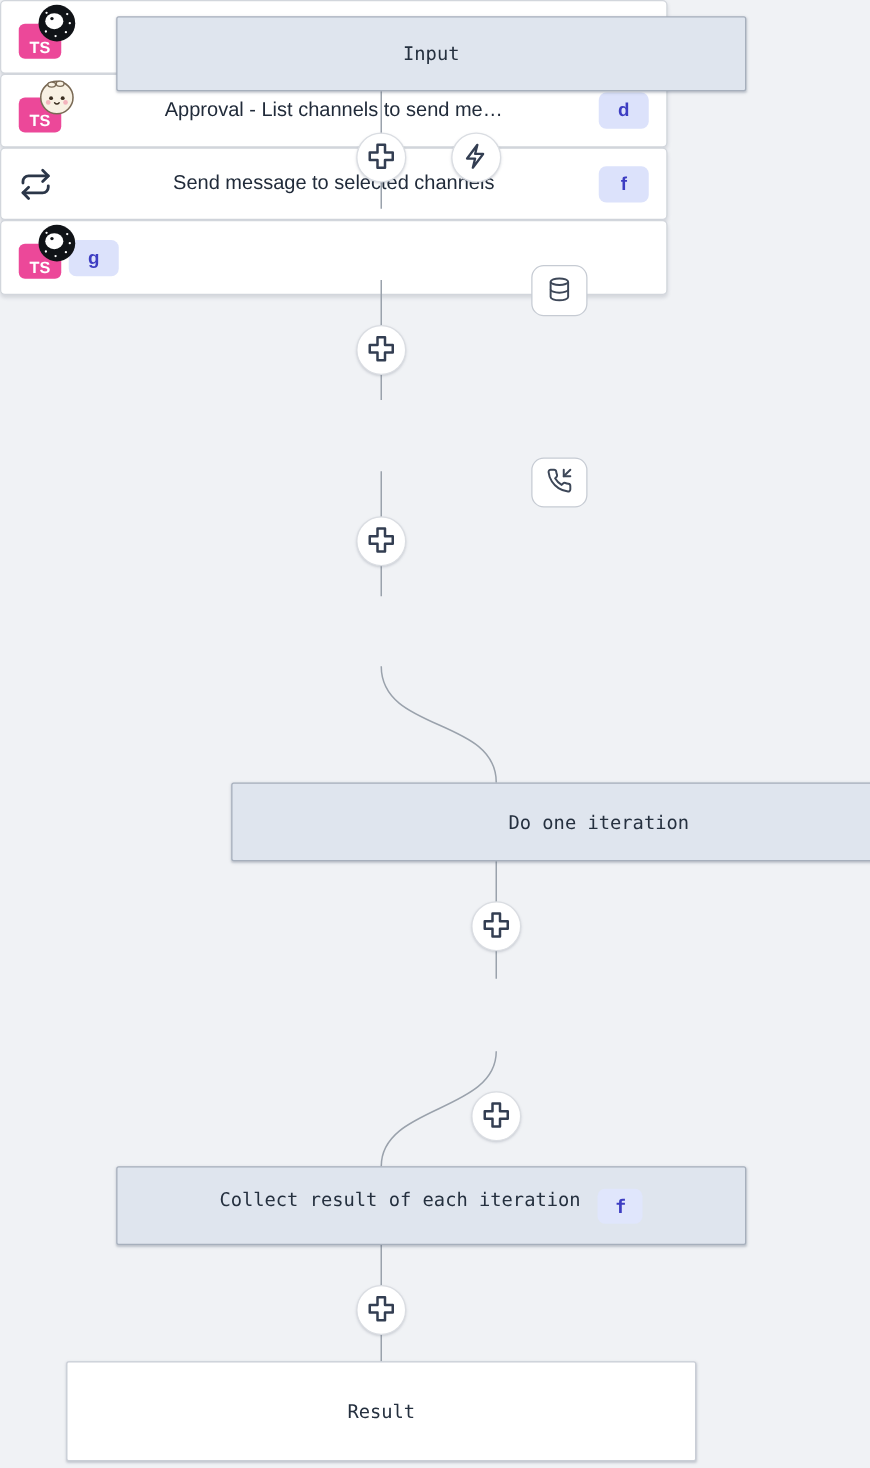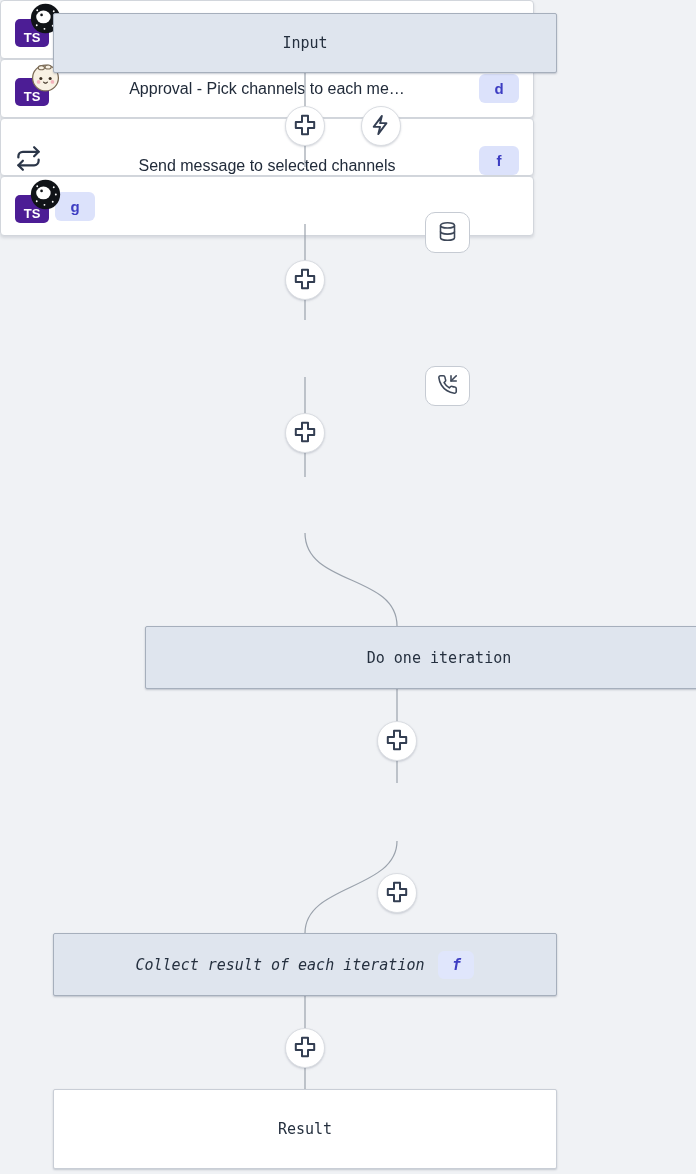--- a/index.html
+++ b/index.html
@@ -3,45 +3,45 @@
 <meta charset="utf-8">
 <style>
   html,body{margin:0;padding:0;background:#f0f2f5;}
   .canvas{position:relative;width:696px;height:1174px;background:#f0f2f5;overflow:hidden;
           font-family:"Liberation Sans",sans-serif;}
   svg.edges{position:absolute;left:0;top:0;z-index:0;}
   .box{position:absolute;box-sizing:border-box;display:flex;align-items:center;justify-content:center;}
   .vbox{background:#dfe5ee;border:1px solid #a6afbc;border-radius:2px;
         box-shadow:0 1px 2px rgba(90,100,120,.35);
         font-family:"DejaVu Sans Mono","Liberation Mono",monospace;
-        font-size:15px;color:#25303f;z-index:1;cursor:pointer;}
+        font-size:15px;color:#25303f;z-index:1;cursor:pointer;margin-left:40px;}
   .whitebox{background:#ffffff;border:1px solid #c9ced6;border-radius:2px;
         box-shadow:0 1px 2px rgba(90,100,120,.3);
         font-family:"DejaVu Sans Mono","Liberation Mono",monospace;
         font-size:15px;color:#25303f;z-index:1;cursor:pointer;}
   .node{background:#ffffff;border:1px solid #d2d6dc;border-radius:4px;
         box-shadow:0 2px 3px rgba(60,70,90,.15);z-index:1;cursor:pointer;
         display:flex;align-items:center;padding:0 14px;}
   .node .label{flex:1;text-align:center;font-size:16px;color:#212b3a;
         white-space:nowrap;overflow:hidden;}
   .badge{min-width:40px;height:29px;border-radius:6px;background:#dce2fb;color:#3d3dc2;
         font-weight:bold;font-size:15px;display:flex;align-items:center;justify-content:center;}
   .ts-wrap{position:relative;width:40px;height:34px;flex:0 0 auto;}
   .ts-sq{position:absolute;left:0;bottom:0;width:34px;height:28px;border-radius:5px;
-        background:#4c1d95;color:#fff;font-weight:bold;font-size:13px;
+        background:#ec4899;color:#fff;font-weight:bold;font-size:13px;
         display:flex;align-items:flex-end;justify-content:center;padding-bottom:2px;box-sizing:border-box;}
   .lang-badge{position:absolute;right:-6px;top:-10px;width:31px;height:31px;}
   .circle-btn{position:absolute;width:40px;height:40px;border-radius:50%;background:#fff;
         border:1px solid #dadde2;box-shadow:0 1px 2px rgba(90,100,120,.25);
         display:flex;align-items:center;justify-content:center;z-index:2;cursor:pointer;padding:0;}
   .sq-btn{position:absolute;width:45px;height:41px;border-radius:10px;background:#fff;
         border:1.5px solid #c6cbd3;display:flex;align-items:center;justify-content:center;
         z-index:3;cursor:pointer;padding:0;}
   .iter-icon{flex:0 0 auto;width:40px;height:34px;display:flex;align-items:center;}
-  .collect-inner{display:flex;align-items:center;gap:14px;font-style:italic;}
+  .collect-inner{display:flex;gap:14px;}
   .collect-inner .badge{min-width:36px;height:28px;background:#e0e6fc;}
 </style>
 </head>
 <body>
 
 <div class="canvas">
 
   <svg class="edges" width="696" height="1174">
     <g fill="none" stroke="#9aa2ac" stroke-width="1.2">
       <path d="M305,73 V167"></path>
@@ -118,42 +118,42 @@
         <circle cx="15" cy="15.5" r="12.5" fill="#f8f1e3" stroke="#7a6a55" stroke-width="1.2"></circle>
         <ellipse cx="11" cy="5.5" rx="3" ry="2" fill="#f8f1e3" stroke="#7a6a55" stroke-width="1"></ellipse>
         <ellipse cx="17.5" cy="4.8" rx="3" ry="2" fill="#f8f1e3" stroke="#7a6a55" stroke-width="1"></ellipse>
         <circle cx="10.5" cy="16" r="1.5" fill="#3a2e20"></circle>
         <circle cx="19.5" cy="16" r="1.5" fill="#3a2e20"></circle>
         <circle cx="8.3" cy="19.3" r="1.8" fill="#f4b3bd"></circle>
         <circle cx="21.7" cy="19.3" r="1.8" fill="#f4b3bd"></circle>
         <path d="M13.2 19.5 q1.8 2 3.6 0" fill="none" stroke="#3a2e20" stroke-width="1.1" stroke-linecap="round"></path>
       </svg>
     </div>
-    <span class="label">Approval - Pick channels to each me…</span>
+    <span class="label">Approval - List channels to send me…</span>
     <span class="badge">d</span>
   </div>
   <button class="sq-btn" style="left:425px;top:366px;width:45px;height:40px;">
     <span>
       <svg width="21" height="21" viewBox="0 0 24 24" fill="none" stroke="#3d4758" stroke-width="1.8" stroke-linecap="round" stroke-linejoin="round">
         <polyline points="16 2 16 8 22 8"></polyline>
           <line x1="22" y1="2" x2="16" y2="8"></line>
         <path d="M22 16.92v3a2 2 0 0 1-2.18 2 19.79 19.79 0 0 1-8.63-3.07 19.5 19.5 0 0 1-6-6 19.79 19.79 0 0 1-3.07-8.67A2 2 0 0 1 4.11 2h3a2 2 0 0 1 2 1.72 12.84 12.84 0 0 0 .7 2.81 2 2 0 0 1-.45 2.11L8.09 9.91a16 16 0 0 0 6 6l1.27-1.27a2 2 0 0 1 2.11-.45 12.84 12.84 0 0 0 2.81.7A2 2 0 0 1 22 16.92z"></path>
         </svg>
     </span>
   </button>
 
   <button class="circle-btn" style="left:285px;top:413px;">
     <span>
       <svg width="22" height="22" viewBox="0 0 22 22">
           <path d="M8 1.8h6v6.2h6.2v6H14v6.2H8V14H1.8V8H8z" fill="#fff" stroke="#333e52" stroke-width="2" stroke-linejoin="round"></path>
         </svg>
     </span>
   </button>
 
-  <div class="node" style="left:53px;top:477px;width:504px;height:56px;align-items:flex-end;">
+  <div class="node" style="left:53px;top:477px;width:504px;height:56px;">
     <div class="iter-icon">
       <svg width="27" height="27" viewBox="0 0 24 24" fill="none" stroke="#2b3648" stroke-width="2" stroke-linecap="round" stroke-linejoin="round">
         <path d="m17 2 4 4-4 4"></path>
           <path d="M3 11v-1a4 4 0 0 1 4-4h14"></path>
         <path d="m7 22-4-4 4-4"></path>
           <path d="M21 13v1a4 4 0 0 1-4 4H3"></path>
         </svg>
     </div>
     <span class="label">Send message to selected channels</span>
     <span class="badge">f</span>

